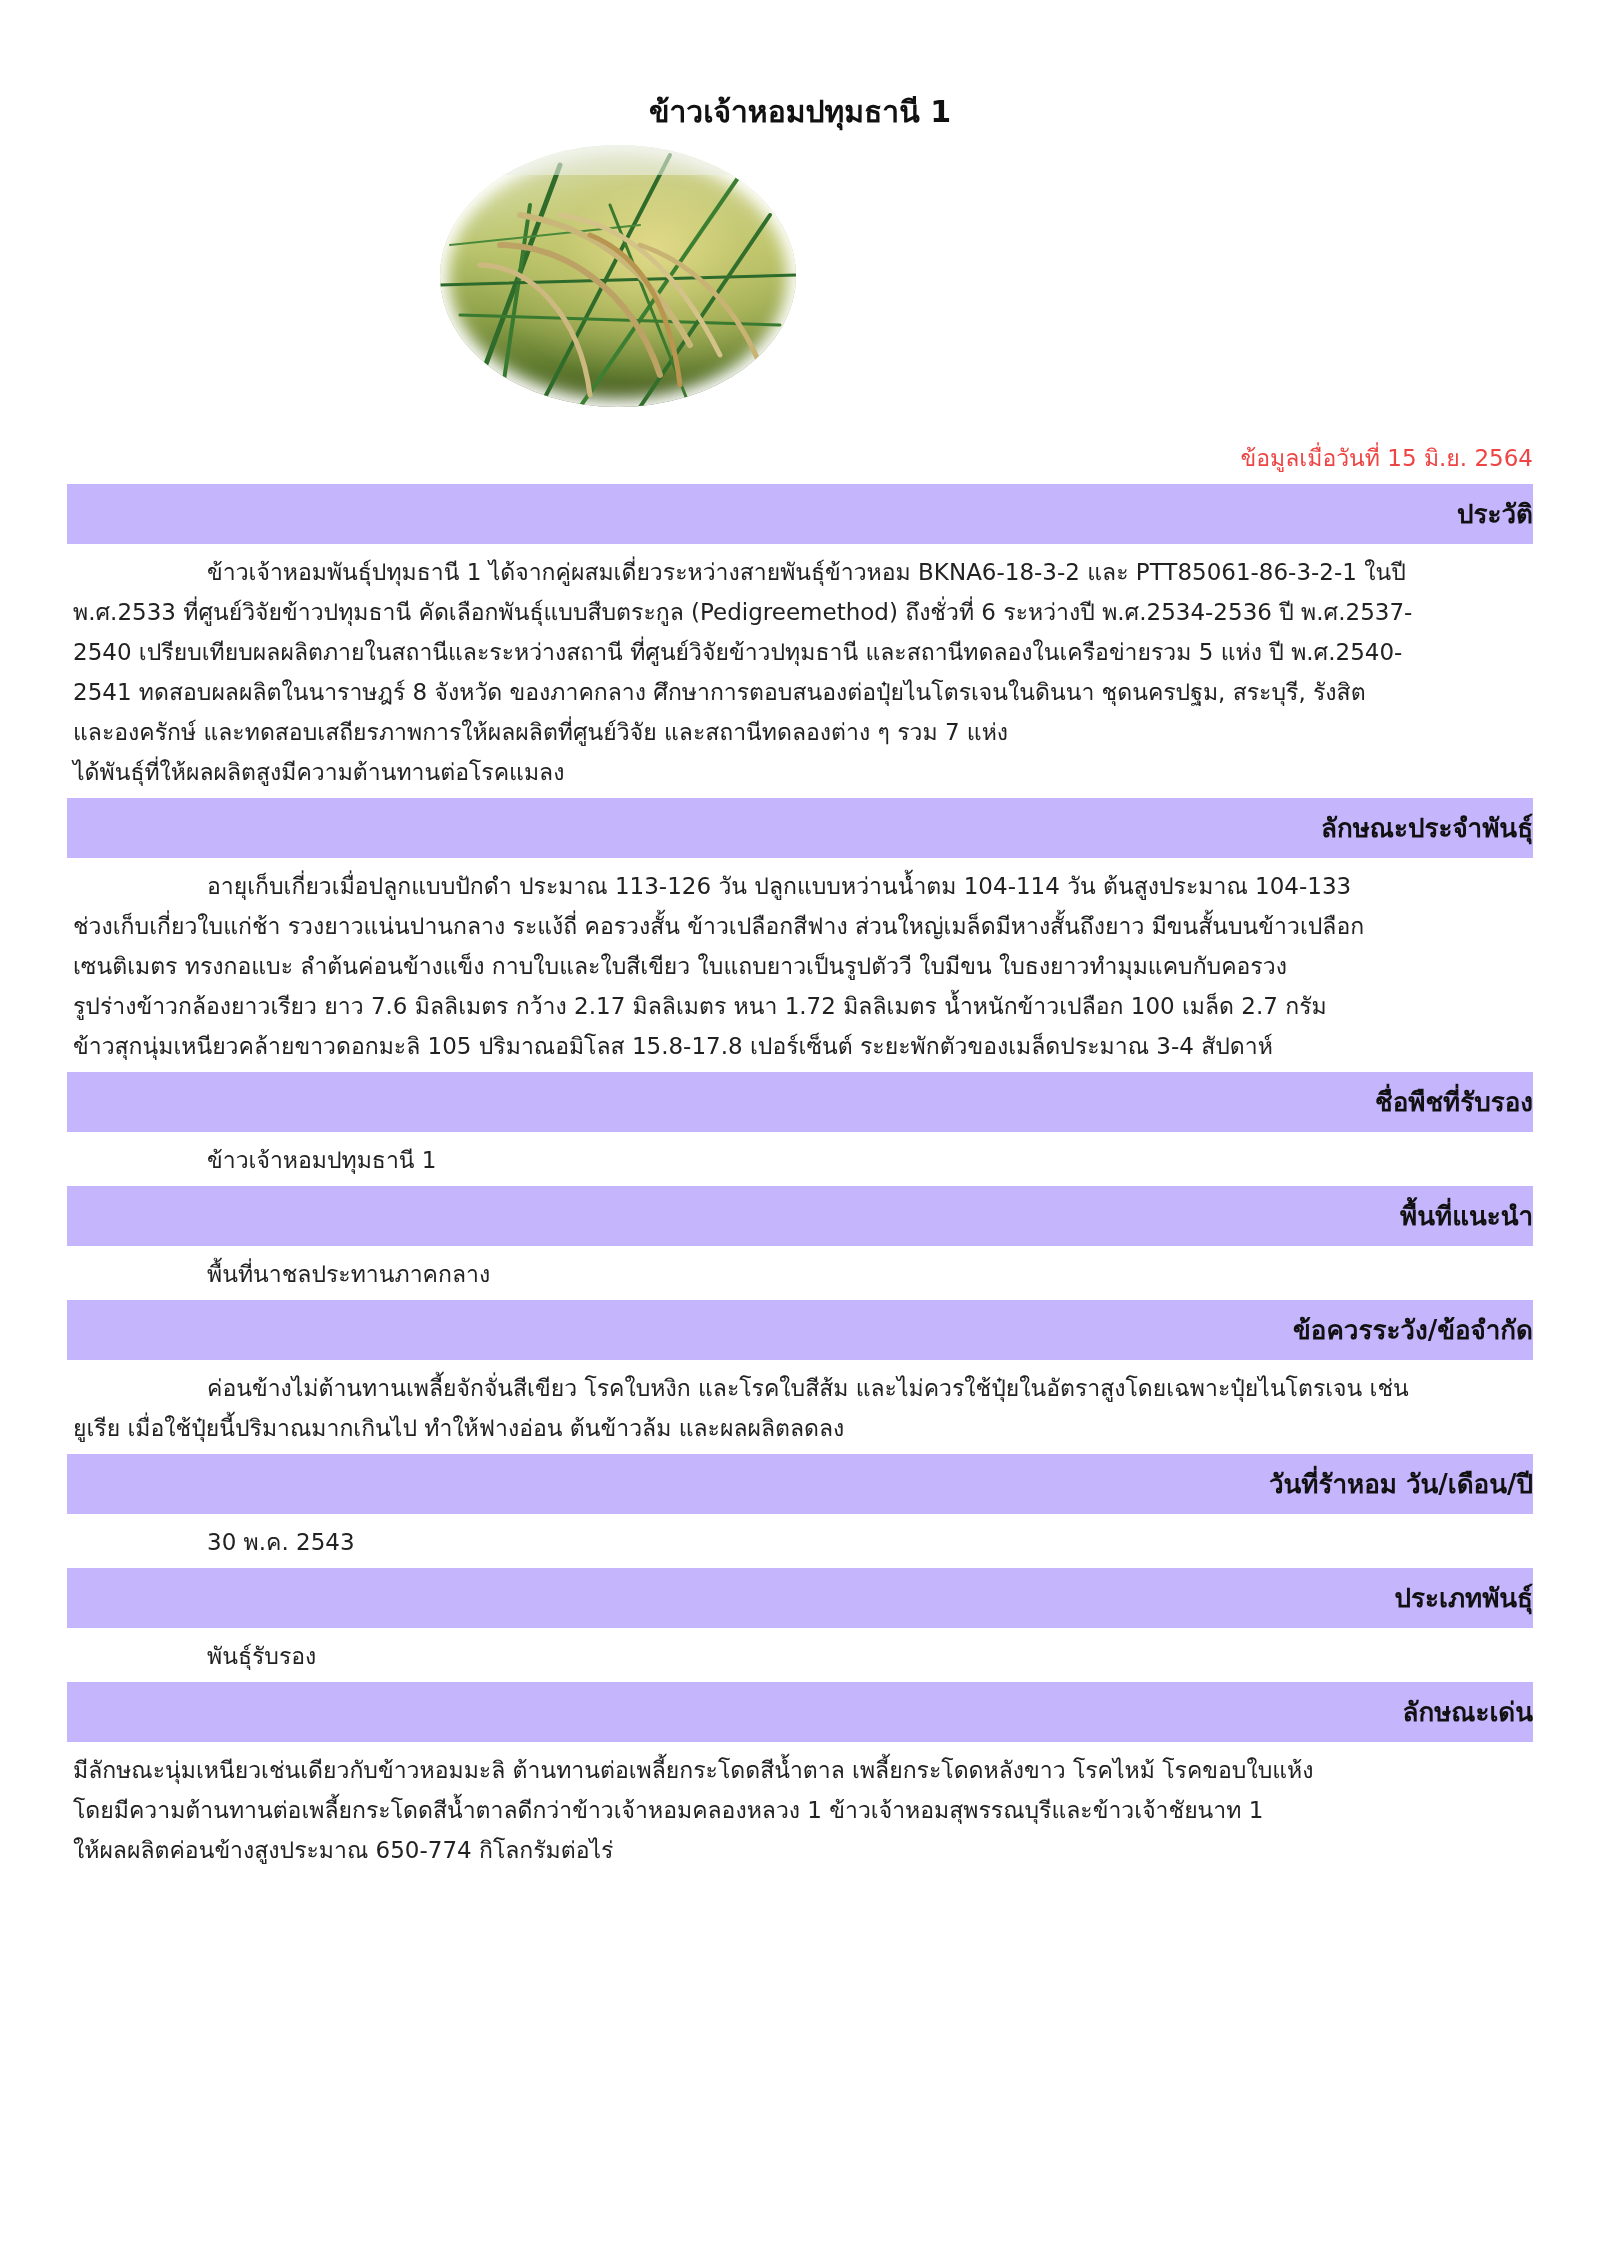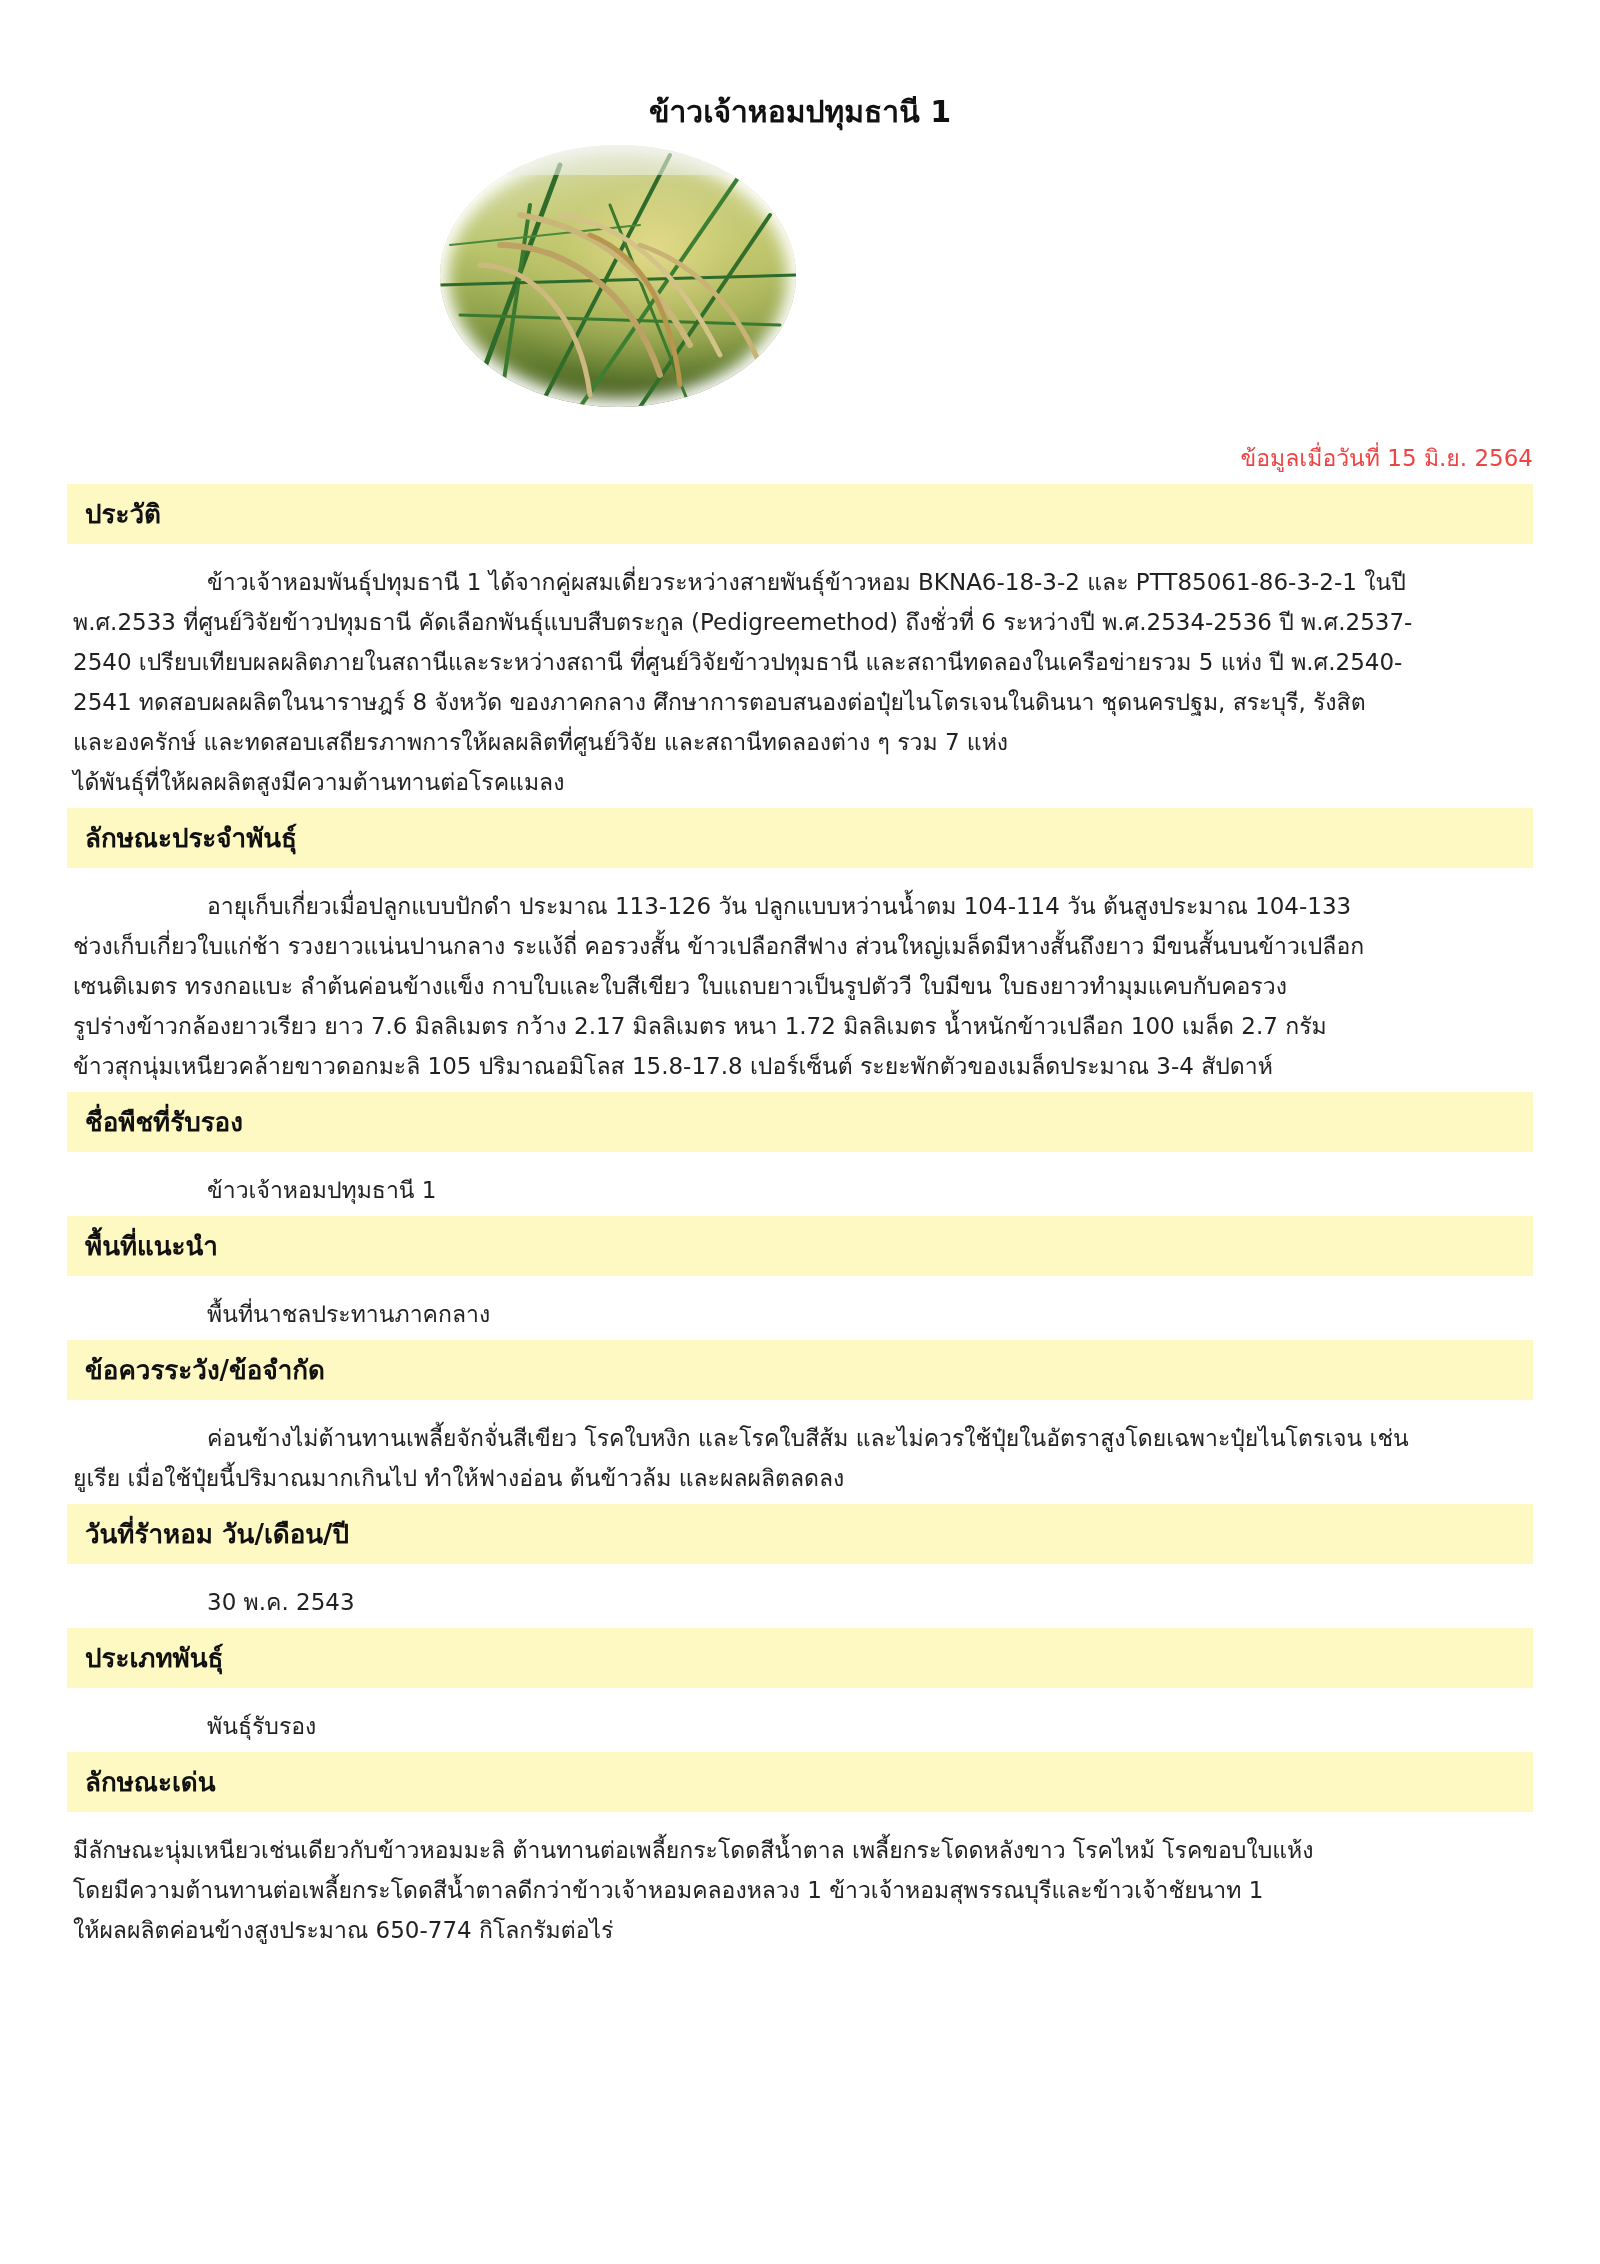--- a/index.html
+++ b/index.html
@@ -22,27 +22,28 @@
       linear-gradient(180deg, #d9e2c9 0%, #cfd79a 18%, #b9c46c 40%, #8fa24a 65%, #5f7a2e 85%, #4b5f25 100%);
     box-shadow: 0 0 16px 8px #fff inset;
   }
   .photo svg { position: absolute; left: 0; top: 0; }
   .updated {
     position: absolute; right: 0; top: 440px;
     font-size: 23px; color: #ef4444;
   }
   .sections { position: absolute; left: 0; top: 482px; width: 1466px; }
   .sec-head {
-    background: #fef9c3; height: 60px; line-height: 60px;
-    padding-left: 18px; font-size: 26px; font-weight: bold; color: #111;
+    background: #c4b5fd; height: 60px; line-height: 60px;
+    padding-left: 4px; font-size: 26px; font-weight: bold; color: #111;
     margin-top: 2px;
+    text-align: right;
   }
   .sec-body {
     font-size: 23px; line-height: 40px; color: #222;
-    padding: 18px 0 4px 6px;
+    padding: 8px 0 4px 6px;
   }
   .sec-body .indent { display: inline-block; width: 134px; }
   .line { white-space: nowrap; }
 </style>
 </head>
 <body>
 
 <div class="page">
   <div class="title">ข้าวเจ้าหอมปทุมธานี 1</div>
 

